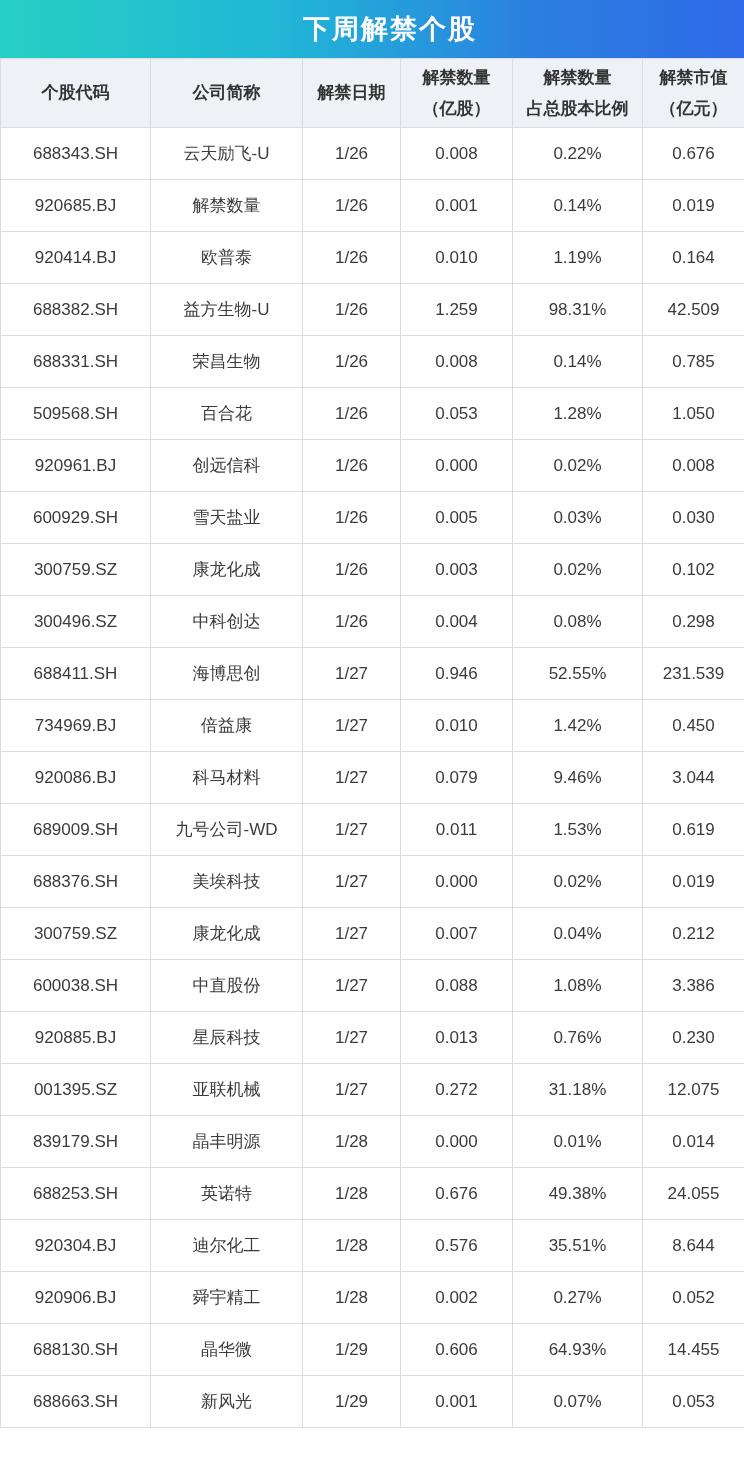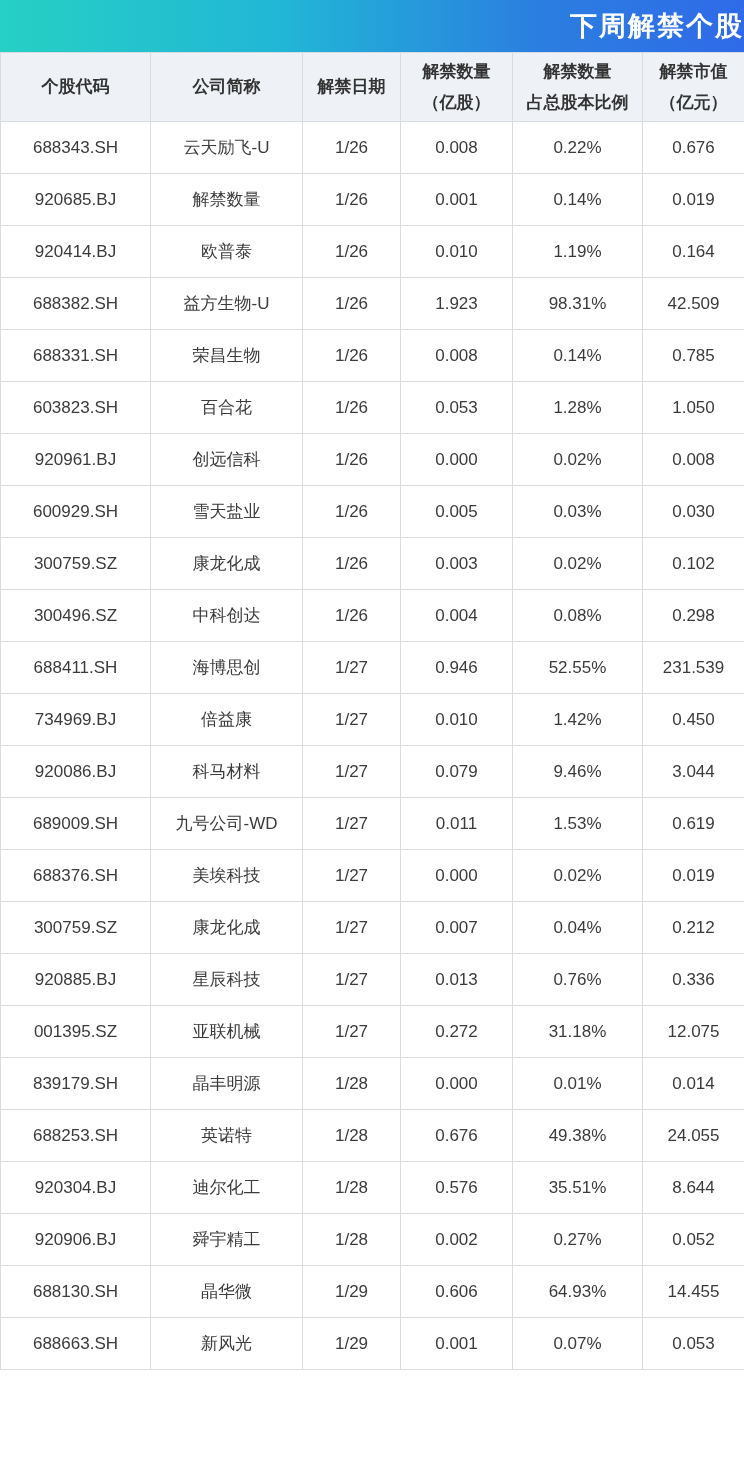--- a/index.html
+++ b/index.html
@@ -10,25 +10,25 @@
   body {
     width: 744px;
     font-family: "Liberation Sans", "DejaVu Sans", sans-serif;
     color: #333333;
   }
   .page {
     width: 744px;
     box-sizing: border-box;
   }
   .title-bar {
-    height: 52px;
+    height: 58px;
     background: linear-gradient(90deg, #26d0c4 0%, #21b6d6 38%, #2b7fe0 72%, #2f6ae8 100%);
     display: flex;
     align-items: center;
-    justify-content: flex-end;
+    justify-content: center;
     padding-left: 36px;
   }
   .title-bar .title-text {
     color: #ffffff;
     font-size: 27px;
     font-weight: bold;
     letter-spacing: 2px;
   }
   table.unlock-table {
     border-collapse: collapse;
@@ -134,34 +134,34 @@
           <td class="cell-name">欧普泰</td>
           <td>1/26</td>
           <td>0.010</td>
           <td>1.19%</td>
           <td>0.164</td>
         </tr>
         <tr>
           <td>688382.SH</td>
           <td class="cell-name">益方生物-U</td>
           <td>1/26</td>
-          <td>1.923</td>
+          <td>1.259</td>
           <td>98.31%</td>
           <td>42.509</td>
         </tr>
         <tr>
           <td>688331.SH</td>
           <td class="cell-name">荣昌生物</td>
           <td>1/26</td>
           <td>0.008</td>
           <td>0.14%</td>
           <td>0.785</td>
         </tr>
         <tr>
-          <td>603823.SH</td>
+          <td>509568.SH</td>
           <td class="cell-name">百合花</td>
           <td>1/26</td>
           <td>0.053</td>
           <td>1.28%</td>
           <td>1.050</td>
         </tr>
         <tr>
           <td>920961.BJ</td>
           <td class="cell-name">创远信科</td>
           <td>1/26</td>
@@ -235,26 +235,34 @@
         </tr>
         <tr>
           <td>300759.SZ</td>
           <td class="cell-name">康龙化成</td>
           <td>1/27</td>
           <td>0.007</td>
           <td>0.04%</td>
           <td>0.212</td>
         </tr>
         <tr>
+          <td>600038.SH</td>
+          <td class="cell-name">中直股份</td>
+          <td>1/27</td>
+          <td>0.088</td>
+          <td>1.08%</td>
+          <td>3.386</td>
+        </tr>
+        <tr>
           <td>920885.BJ</td>
           <td class="cell-name">星辰科技</td>
           <td>1/27</td>
           <td>0.013</td>
           <td>0.76%</td>
-          <td>0.336</td>
+          <td>0.230</td>
         </tr>
         <tr>
           <td>001395.SZ</td>
           <td class="cell-name">亚联机械</td>
           <td>1/27</td>
           <td>0.272</td>
           <td>31.18%</td>
           <td>12.075</td>
         </tr>
         <tr>

